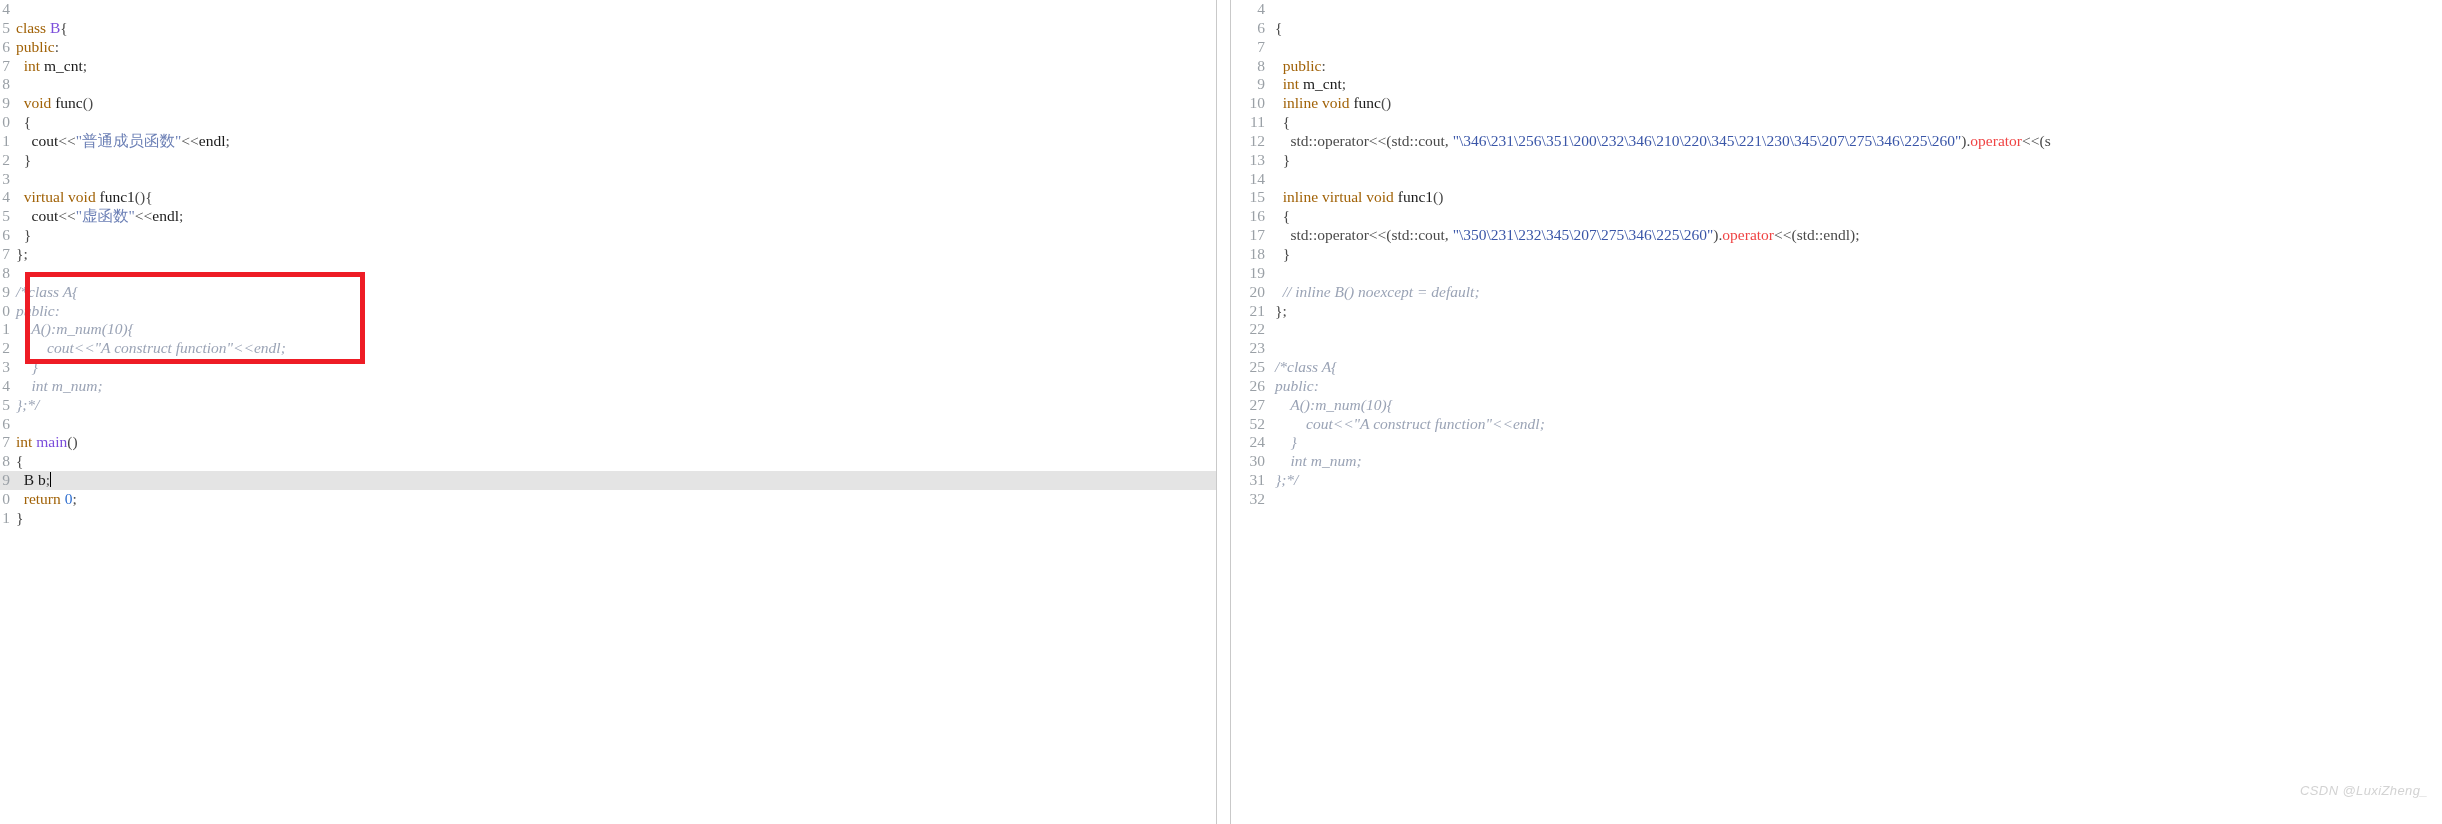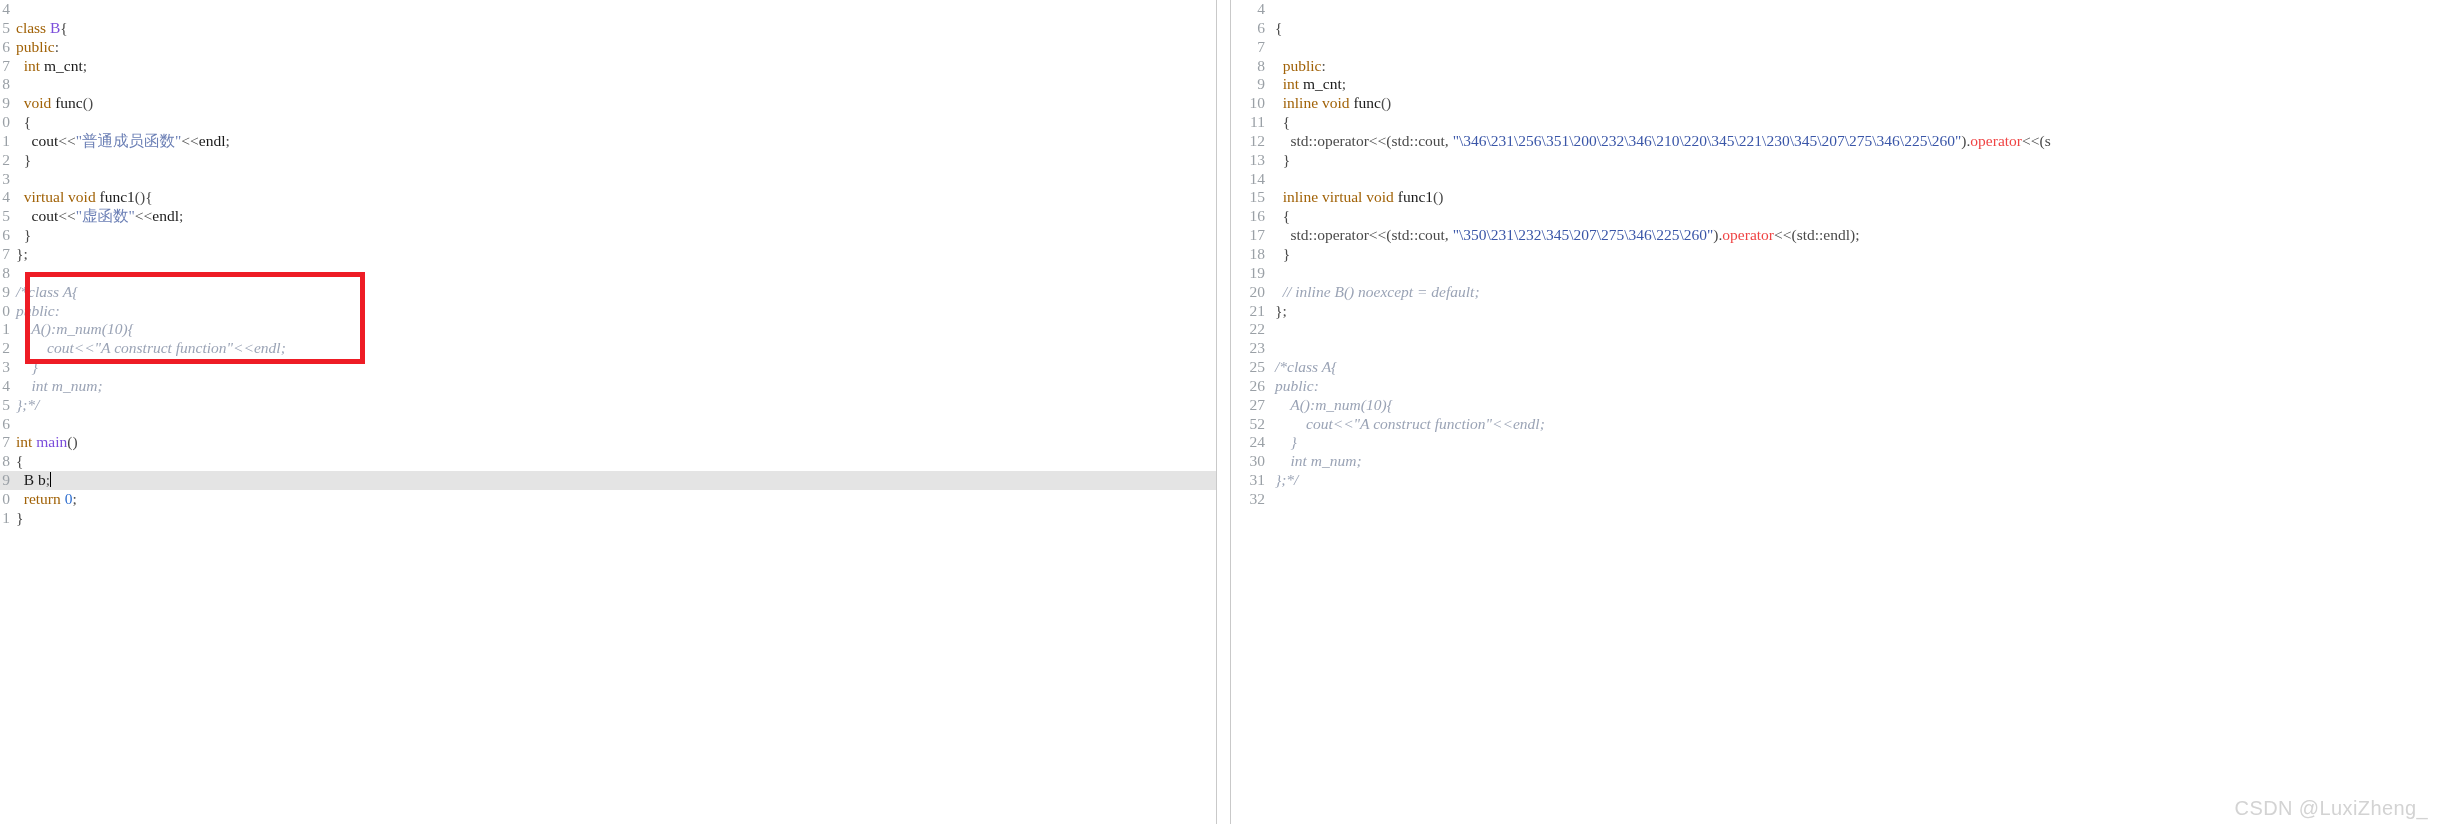--- a/index.html
+++ b/index.html
@@ -105,26 +105,27 @@
     height: 92px;
     border: 5px solid #ee1c25;
     box-sizing: border-box;
     pointer-events: none;
   }
 
   
   .watermark {
     position: absolute;
     right: 14px;
-    bottom: 4px;
+    bottom: 26px;
     color: #d3d3d3;
-    font-size: 20px;
+    font-size: 13px;
     font-family: "Liberation Sans", "DejaVu Sans", sans-serif;
     letter-spacing: 0.4px;
     white-space: nowrap;
+    font-style: italic;
   }
 </style>
 </head>
 <body>
 
 <div class="editor">
 
   <div class="pane pane-left">
     <div class="code" id="left-code">
         <div class="row"><span class="gutter">4</span><span class="src"></span></div>

